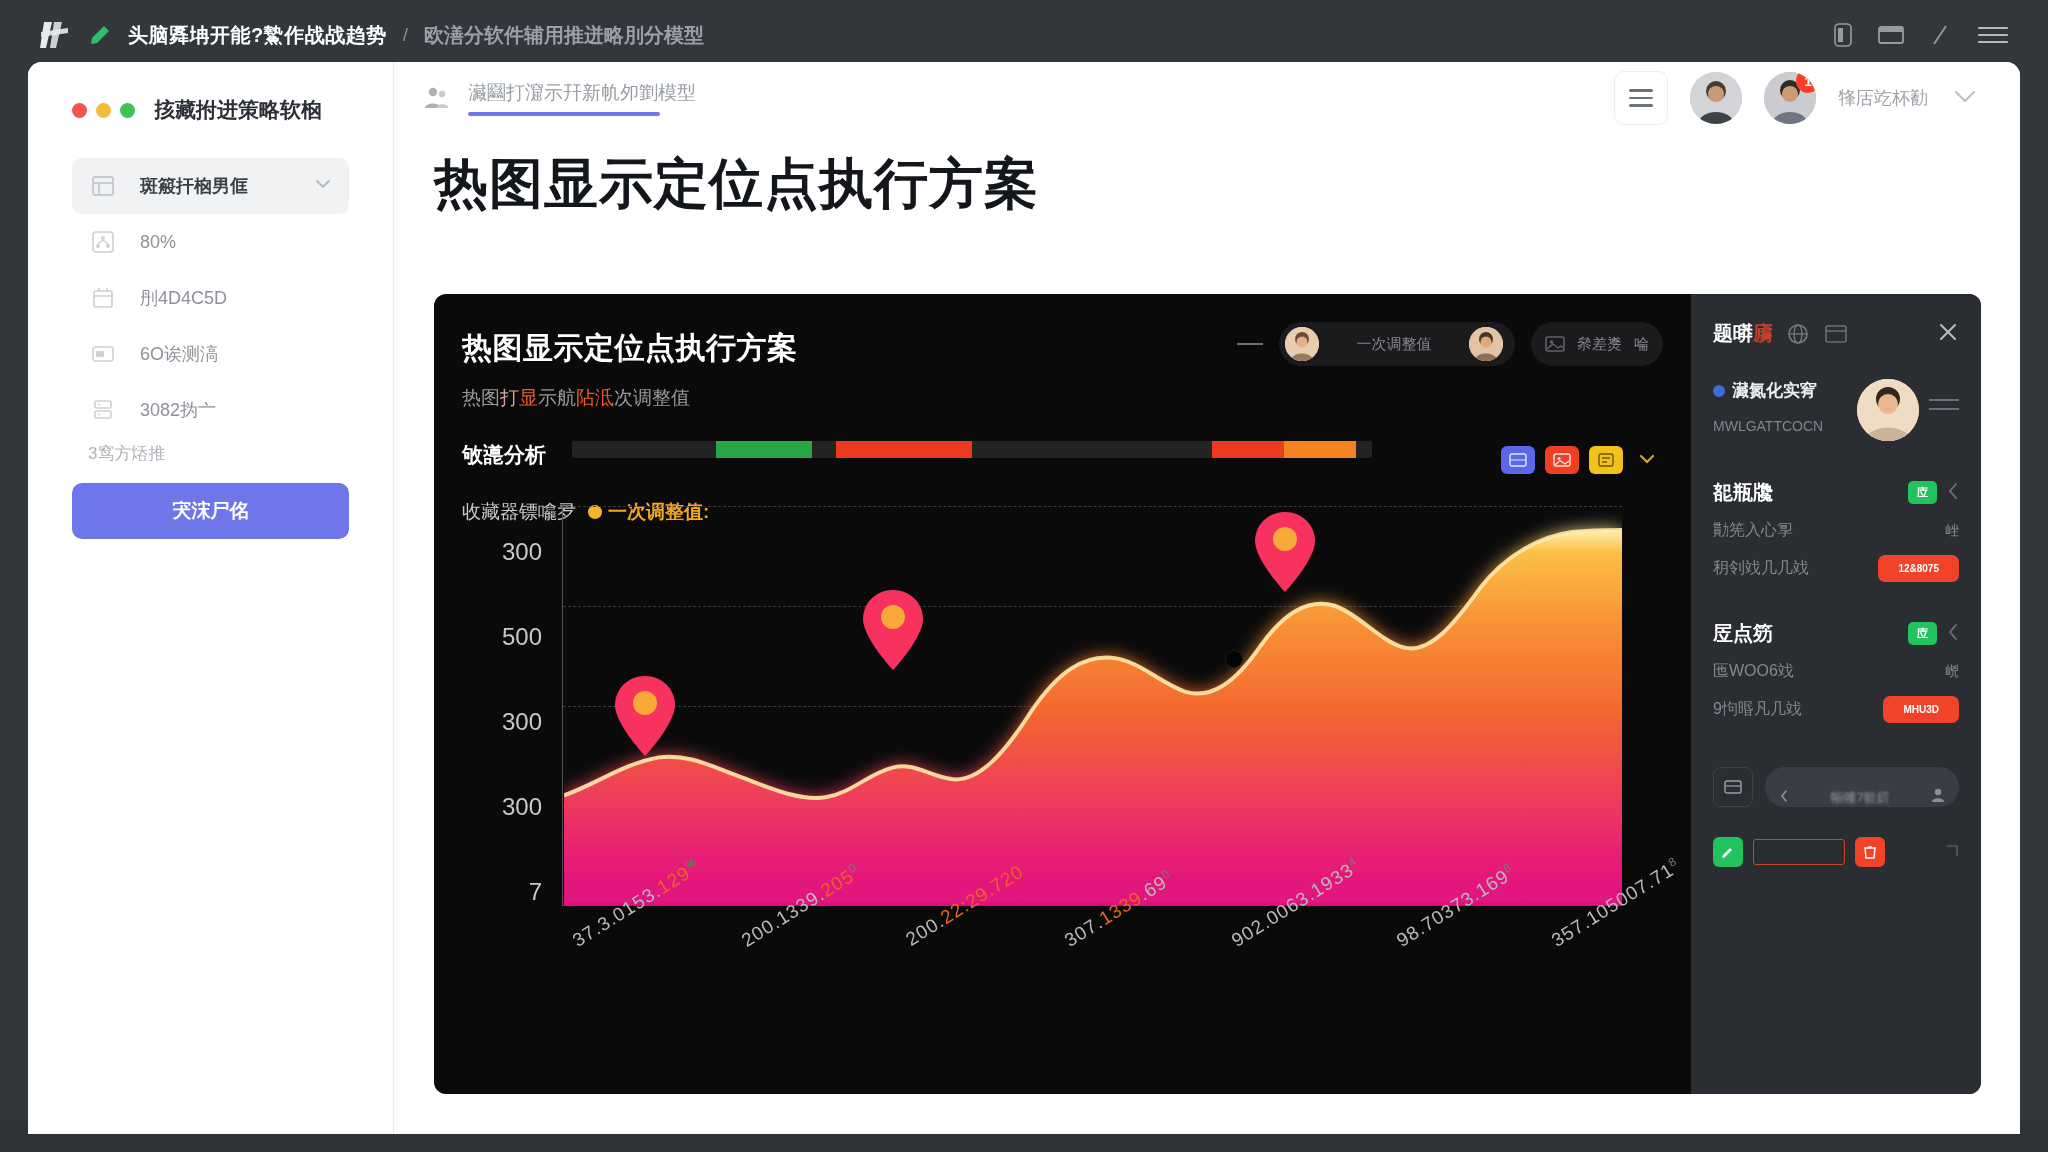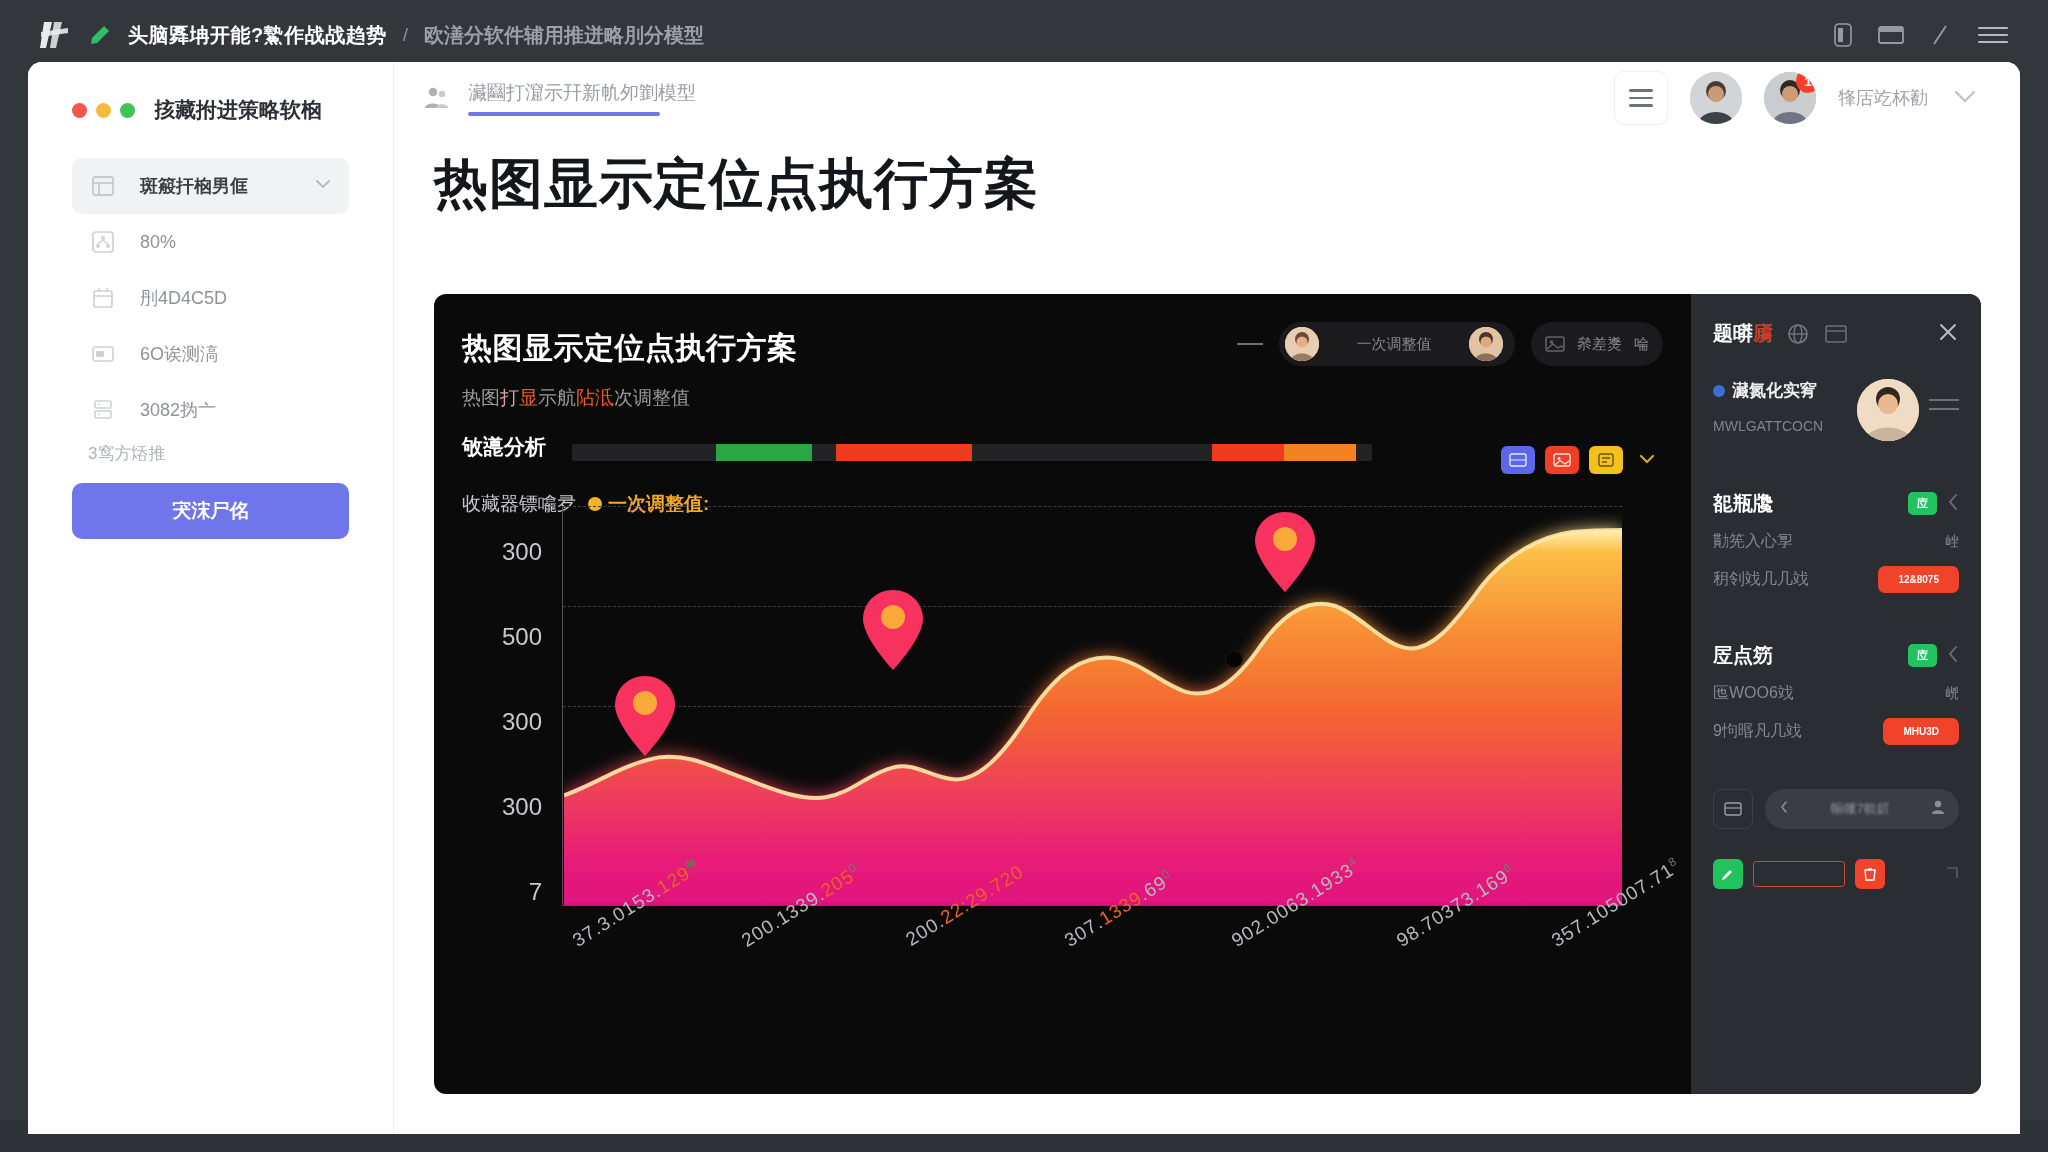--- a/index.html
+++ b/index.html
@@ -144,21 +144,21 @@
     display: flex;
   }
   .card-left { flex: 1; position: relative; padding: 34px 0 0 28px; }
   .card-title { font-size: 30px; font-weight: bold; color: #ffffff; letter-spacing: .5px; }
   .card-sub {
     margin-top: 16px; font-size: 19px; color: #9a9a9e; filter: blur(.4px);
   }
   .card-sub .hl { color: #f05a28; }
   .card-sub .hl2 { color: #d9a2a2; }
 
-  .meter-row { display: flex; align-items: flex-end; margin-top: 22px; }
+  .meter-row { display: flex; align-items: flex-start; margin-top: 30px; }
   .meter-label { font-size: 21px; font-weight: bold; color: #ffffff; filter: blur(.5px); white-space: nowrap; }
   .meter {
     margin-left: 26px; width: 800px; height: 17px;
     background: #232325; border-radius: 3px; display: flex; overflow: hidden;
   }
   .seg { height: 100%; }
 
   .legend-row { margin-top: 30px; display: flex; align-items: center; font-size: 19px; }
   .legend-txt { color: #c8c8cc; filter: blur(.5px); }
   .legend-dot {
@@ -242,21 +242,21 @@
   .rp-close { margin-left: auto; color: #b9bcc1; font-size: 24px; line-height: 1; }
   .rp-user { display: flex; align-items: flex-start; margin-top: 32px; }
   .rp-user-text { flex: 1; }
   .rp-user-name { font-size: 17px; font-weight: bold; color: #eceef1; filter: blur(.5px); display: flex; align-items: center; gap: 7px; }
   .blue-dot { width: 12px; height: 12px; border-radius: 50%; background: #3b6fd4; flex-shrink: 0; }
   .rp-user-sub { margin-top: 16px; font-size: 14px; color: #81858b; filter: blur(.7px); }
   .rp-avatar { width: 62px; height: 62px; border-radius: 50%; background: #d9c7b4; overflow: hidden; flex-shrink: 0; }
   .rp-lines { margin-left: 10px; display: flex; flex-direction: column; gap: 7px; padding-top: 20px; }
   .rp-lines i { display: block; width: 30px; height: 2px; background: #6c7076; }
 
-  .rp-block { margin-top: 49px; }
+  .rp-block { margin-top: 38px; }
   .rp-block-head { display: flex; align-items: center; }
   .rp-block-title { font-size: 20px; font-weight: bold; color: #ffffff; filter: blur(.5px); }
   .rp-green {
     margin-left: auto; background: #22c35e; color: #fff;
     border-radius: 5px; font-size: 11px; padding: 4px 9px; font-weight: bold;
     filter: blur(.4px);
   }
   .rp-chev { margin-left: 10px; color: #6e7278; font-size: 15px; }
   .rp-row { display: flex; align-items: center; margin-top: 14px; }
   .rp-row-label { font-size: 16px; color: #84888e; filter: blur(.7px); }
@@ -266,21 +266,21 @@
     border-radius: 7px; font-size: 10px; font-weight: bold;
     padding: 8px 20px; filter: blur(.5px); border: none;
   }
   .rp-search-row { display: flex; align-items: center; gap: 12px; margin-top: 44px; }
   .rp-sq-btn {
     width: 40px; height: 40px; border-radius: 8px;
     border: 1px solid #3e4248; display: flex; align-items: center; justify-content: center;
   }
   .rp-search {
     flex: 1; height: 40px; border-radius: 20px; background: #3a3e44;
-    display: flex; align-items: center; padding: 0 14px; gap: 8px;
+    display: flex; align-items: flex-end; padding: 0 14px; gap: 8px;
   }
   .rp-search-txt { flex: 1; text-align: center; font-size: 13px; color: #8b8f95; filter: blur(.8px); }
   .rp-bottom-row { display: flex; align-items: center; gap: 10px; margin-top: 30px; }
   .rp-mini { width: 30px; height: 30px; border-radius: 6px; display: flex; align-items: center; justify-content: center; }
   .rp-mini.g { background: #22c35e; } .rp-mini.r { background: #f0432a; }
   .rp-input {
     width: 92px; height: 26px; border: 1.5px solid #c04b2e; border-radius: 3px;
   }
   .rp-corner { margin-left: auto; color: #595d63; font-size: 15px; }
 </style>

